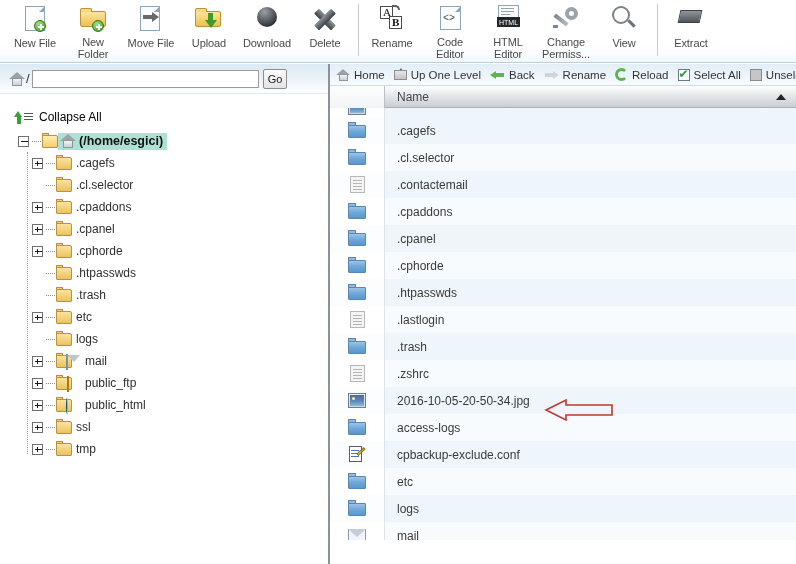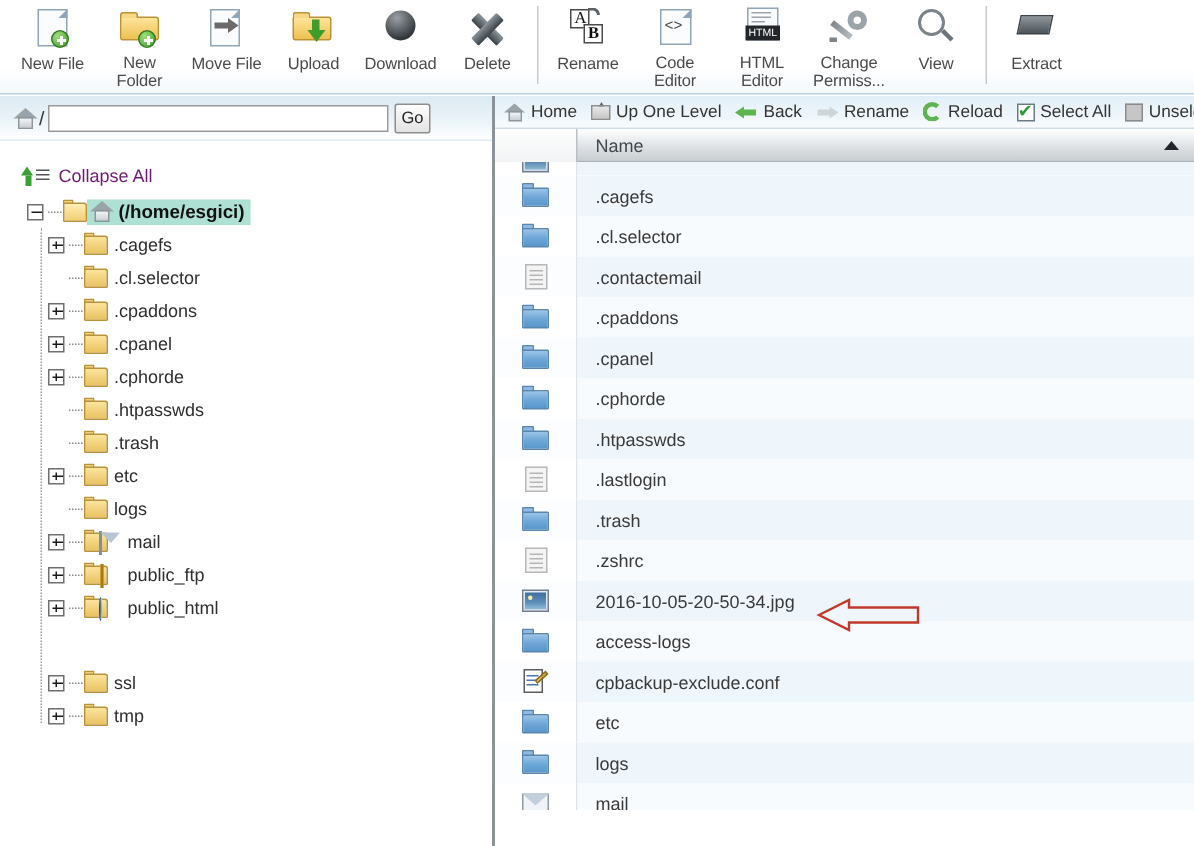--- a/index.html
+++ b/index.html
@@ -97,21 +97,21 @@
     overflow: hidden;
     padding-top: 13px;
   }
   .collapse-all {
     display: flex; align-items: center;
     padding-left: 14px;
     height: 18px;
     cursor: pointer;
     margin-bottom: 4px;
   }
-  .collapse-all .ca-label { font-size: 12px; color: #701a75; margin-left: 6px; }
+  .collapse-all .ca-label { font-size: 12px; color: #000000; margin-left: 6px; }
 
   .tree-row {
     display: flex; align-items: center;
     height: 22px;
     cursor: pointer;
     position: relative;
     white-space: nowrap;
   }
   .tree-row .expander {
     width: 11px; height: 11px;
@@ -749,21 +749,21 @@
         <div class="tree-row" style="padding-left: 32px;">
           <span class="expander plus"></span>
           <span class="dots"></span>
           <span class="folder">
             <span class="f-tab"></span>
             <span class="f-back"></span>
           </span>
           <span class="overlay-ico"><span class="ov-globe"></span></span>
           <span class="tlabel">public_html</span>
         </div>
-        <div class="tree-row" style="padding-left: 32px; margin-top: 28px;">
+        <div class="tree-row" style="padding-left: 32px;">
           <span class="expander plus"></span>
           <span class="dots"></span>
           <span class="folder">
             <span class="f-tab"></span>
             <span class="f-back"></span>
           </span>
           <span class="tlabel">ssl</span>
         </div>
         <div class="tree-row" style="padding-left: 32px;">
           <span class="expander plus"></span>

